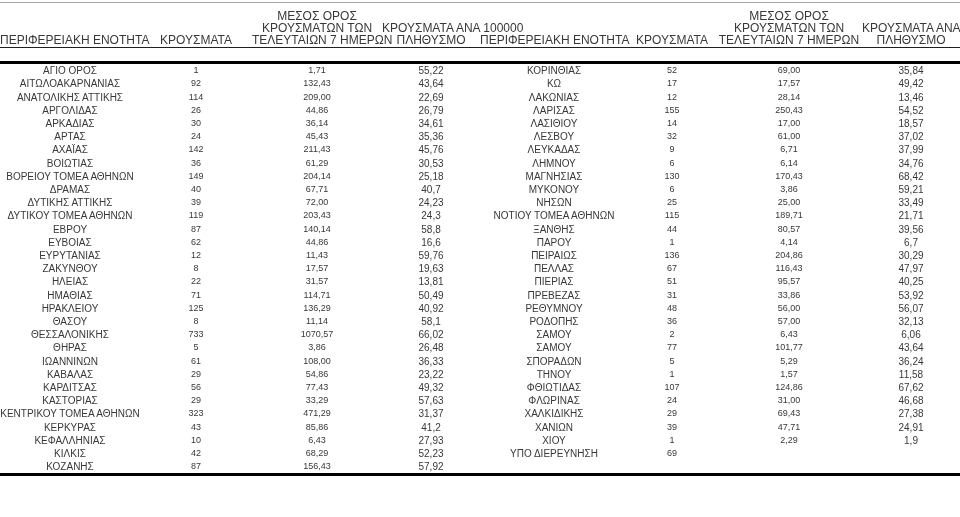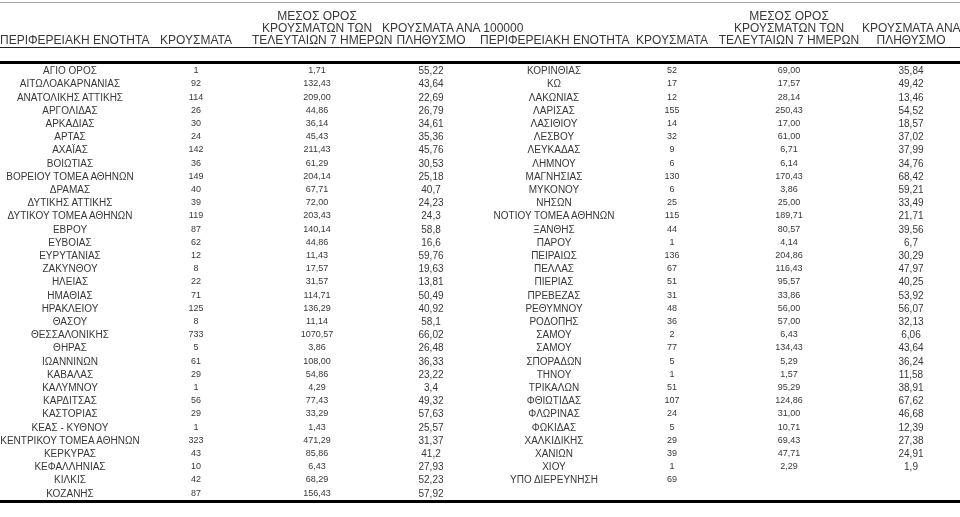--- a/index.html
+++ b/index.html
@@ -306,21 +306,21 @@
           <td class="small">6,43</td>
           <td>6,06</td>
         </tr>
         <tr>
           <td>ΘΗΡΑΣ</td>
           <td class="small">5</td>
           <td class="small">3,86</td>
           <td>26,48</td>
           <td>ΣΑΜΟΥ</td>
           <td class="small">77</td>
-          <td class="small">134,43</td>
+          <td class="small">101,77</td>
           <td>43,64</td>
         </tr>
         <tr>
           <td>ΙΩΑΝΝΙΝΩΝ</td>
           <td class="small">61</td>
           <td class="small">108,00</td>
           <td>36,33</td>
           <td>ΣΠΟΡΑΔΩΝ</td>
           <td class="small">5</td>
           <td class="small">5,29</td>
@@ -330,58 +330,38 @@
           <td>ΚΑΒΑΛΑΣ</td>
           <td class="small">29</td>
           <td class="small">54,86</td>
           <td>23,22</td>
           <td>ΤΗΝΟΥ</td>
           <td class="small">1</td>
           <td class="small">1,57</td>
           <td>11,58</td>
         </tr>
         <tr>
-          <td>ΚΑΛΥΜΝΟΥ</td>
-          <td class="small">1</td>
-          <td class="small">4,29</td>
-          <td>3,4</td>
-          <td>ΤΡΙΚΑΛΩΝ</td>
-          <td class="small">51</td>
-          <td class="small">95,29</td>
-          <td>38,91</td>
-        </tr>
-        <tr>
           <td>ΚΑΡΔΙΤΣΑΣ</td>
           <td class="small">56</td>
           <td class="small">77,43</td>
           <td>49,32</td>
           <td>ΦΘΙΩΤΙΔΑΣ</td>
           <td class="small">107</td>
           <td class="small">124,86</td>
           <td>67,62</td>
         </tr>
         <tr>
           <td>ΚΑΣΤΟΡΙΑΣ</td>
           <td class="small">29</td>
           <td class="small">33,29</td>
           <td>57,63</td>
           <td>ΦΛΩΡΙΝΑΣ</td>
           <td class="small">24</td>
           <td class="small">31,00</td>
           <td>46,68</td>
-        </tr>
-        <tr>
-          <td>ΚΕΑΣ - ΚΥΘΝΟΥ</td>
-          <td class="small">1</td>
-          <td class="small">1,43</td>
-          <td>25,57</td>
-          <td>ΦΩΚΙΔΑΣ</td>
-          <td class="small">5</td>
-          <td class="small">10,71</td>
-          <td>12,39</td>
         </tr>
         <tr>
           <td>ΚΕΝΤΡΙΚΟΥ ΤΟΜΕΑ ΑΘΗΝΩΝ</td>
           <td class="small">323</td>
           <td class="small">471,29</td>
           <td>31,37</td>
           <td>ΧΑΛΚΙΔΙΚΗΣ</td>
           <td class="small">29</td>
           <td class="small">69,43</td>
           <td>27,38</td>

